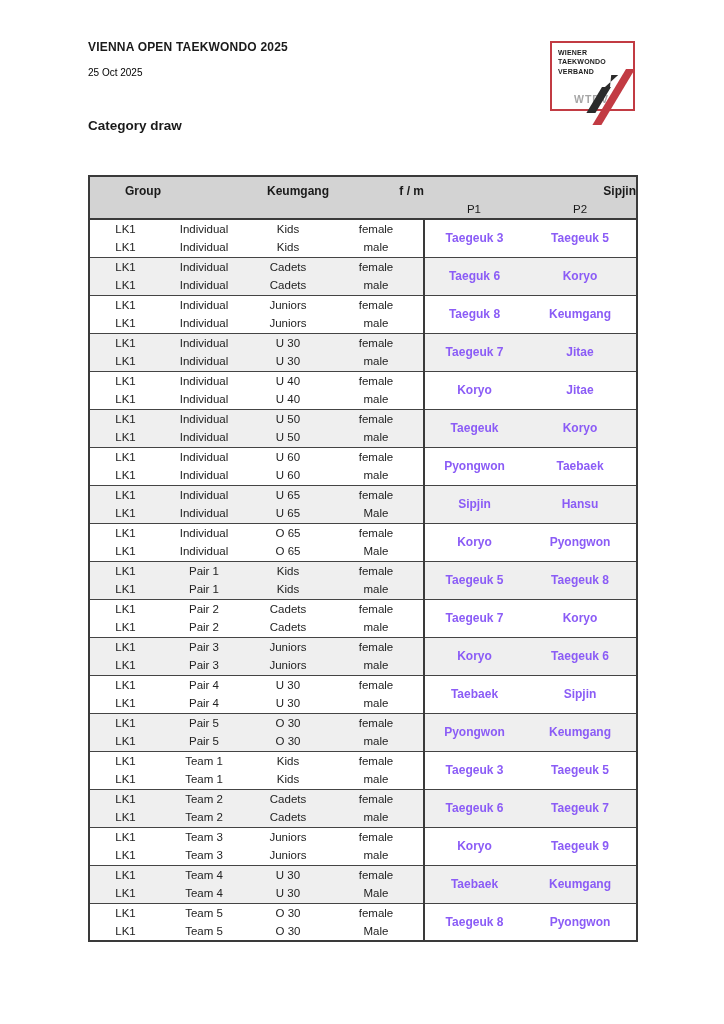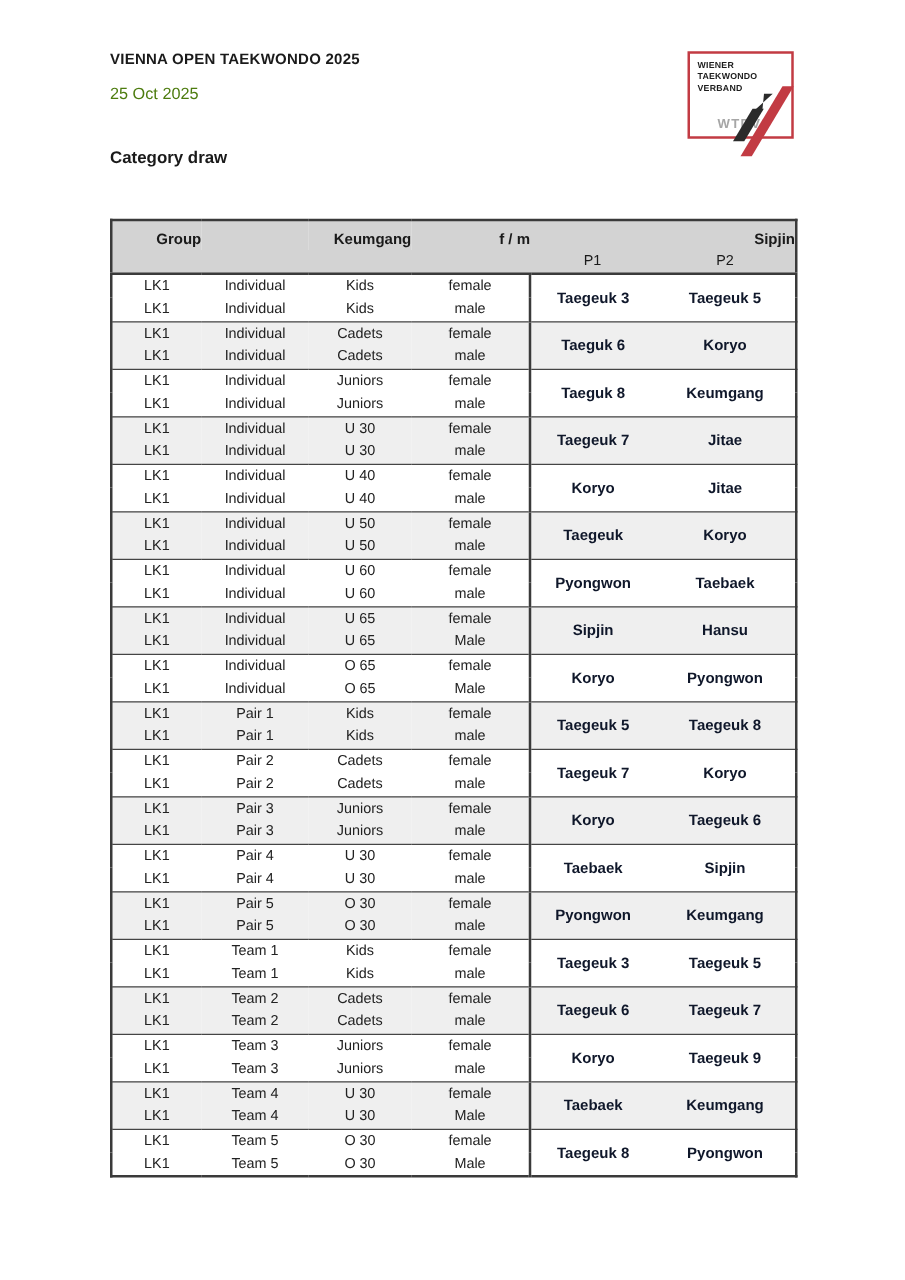--- a/index.html
+++ b/index.html
@@ -1,42 +1,42 @@
 <!DOCTYPE html>
 <html><head>
 <meta charset="utf-8">
 <style>
   html,body{margin:0;padding:0;}
   body{
     width:724px;height:1024px;background:#ffffff;position:relative;
     font-family:"Liberation Sans", sans-serif;color:#1a1a1a;overflow:hidden;
   }
   .doc-title{position:absolute;left:88px;top:40px;font-size:12px;font-weight:bold;letter-spacing:.2px;white-space:nowrap;}
-  .doc-date{position:absolute;left:88px;top:67px;font-size:13px;color:#4d7c0f;}
+  .doc-date{position:absolute;left:88px;top:67px;font-size:10px;color:#000000;}
   .section-heading{position:absolute;left:88px;top:118px;font-size:13.5px;font-weight:bold;}
 
   
   .logo-box{position:absolute;left:550px;top:41px;width:85px;height:70px;box-sizing:border-box;
     border:2px solid #c23b43;background:#fff;}
   .logo-org{position:absolute;left:6px;top:5px;font-size:7px;font-weight:bold;line-height:1.35;letter-spacing:.2px;color:#1c1c1c;}
   .logo-abbr{position:absolute;left:22px;bottom:4px;font-size:10.5px;font-weight:bold;letter-spacing:1px;color:#a6a6a6;}
   .logo-slashes{position:absolute;right:-15px;top:26px;width:62px;height:62px;overflow:visible;}
 
   
   .draw-table{position:absolute;left:88px;top:175px;width:548px;border-collapse:collapse;table-layout:fixed;}
   .draw-table,.draw-table th,.draw-table td{box-sizing:border-box;}
   .draw-table{border:2px solid #3a3a3a;}
   .draw-table thead th{background:#d3d3d3;font-size:12px;font-weight:bold;padding:0;text-align:center;}
   .draw-table thead tr.h1 th{height:24px;vertical-align:bottom;padding-bottom:2px;text-align:right;}
   .draw-table thead tr.h2 th{height:19px;font-weight:normal;font-size:11.5px;vertical-align:middle;}
   .draw-table thead tr.h2 th{border-bottom:2px solid #3a3a3a;}
   .draw-table td{height:19px;padding:0;text-align:center;font-size:11.5px;color:#222;vertical-align:middle;}
   .draw-table tr.shade td{background:#efefef;}
   .draw-table tr.group-start td{border-top:1.5px solid #444;}
-  .draw-table td.final-cell{border-left:2px solid #3a3a3a;font-weight:bold;font-size:12px;color:#0f172a;}
+  .draw-table td.final-cell{border-left:2px solid #3a3a3a;font-weight:bold;font-size:12px;color:#8b5cf6;}
   .draw-table td.final-cell.p2{border-left:none;}
 </style>
 </head>
 <body>
 
 <div class="doc-title">VIENNA OPEN TAEKWONDO 2025</div>
 <div class="doc-date">25 Oct 2025</div>
 
 <div class="logo-box">
   <div class="logo-org">

